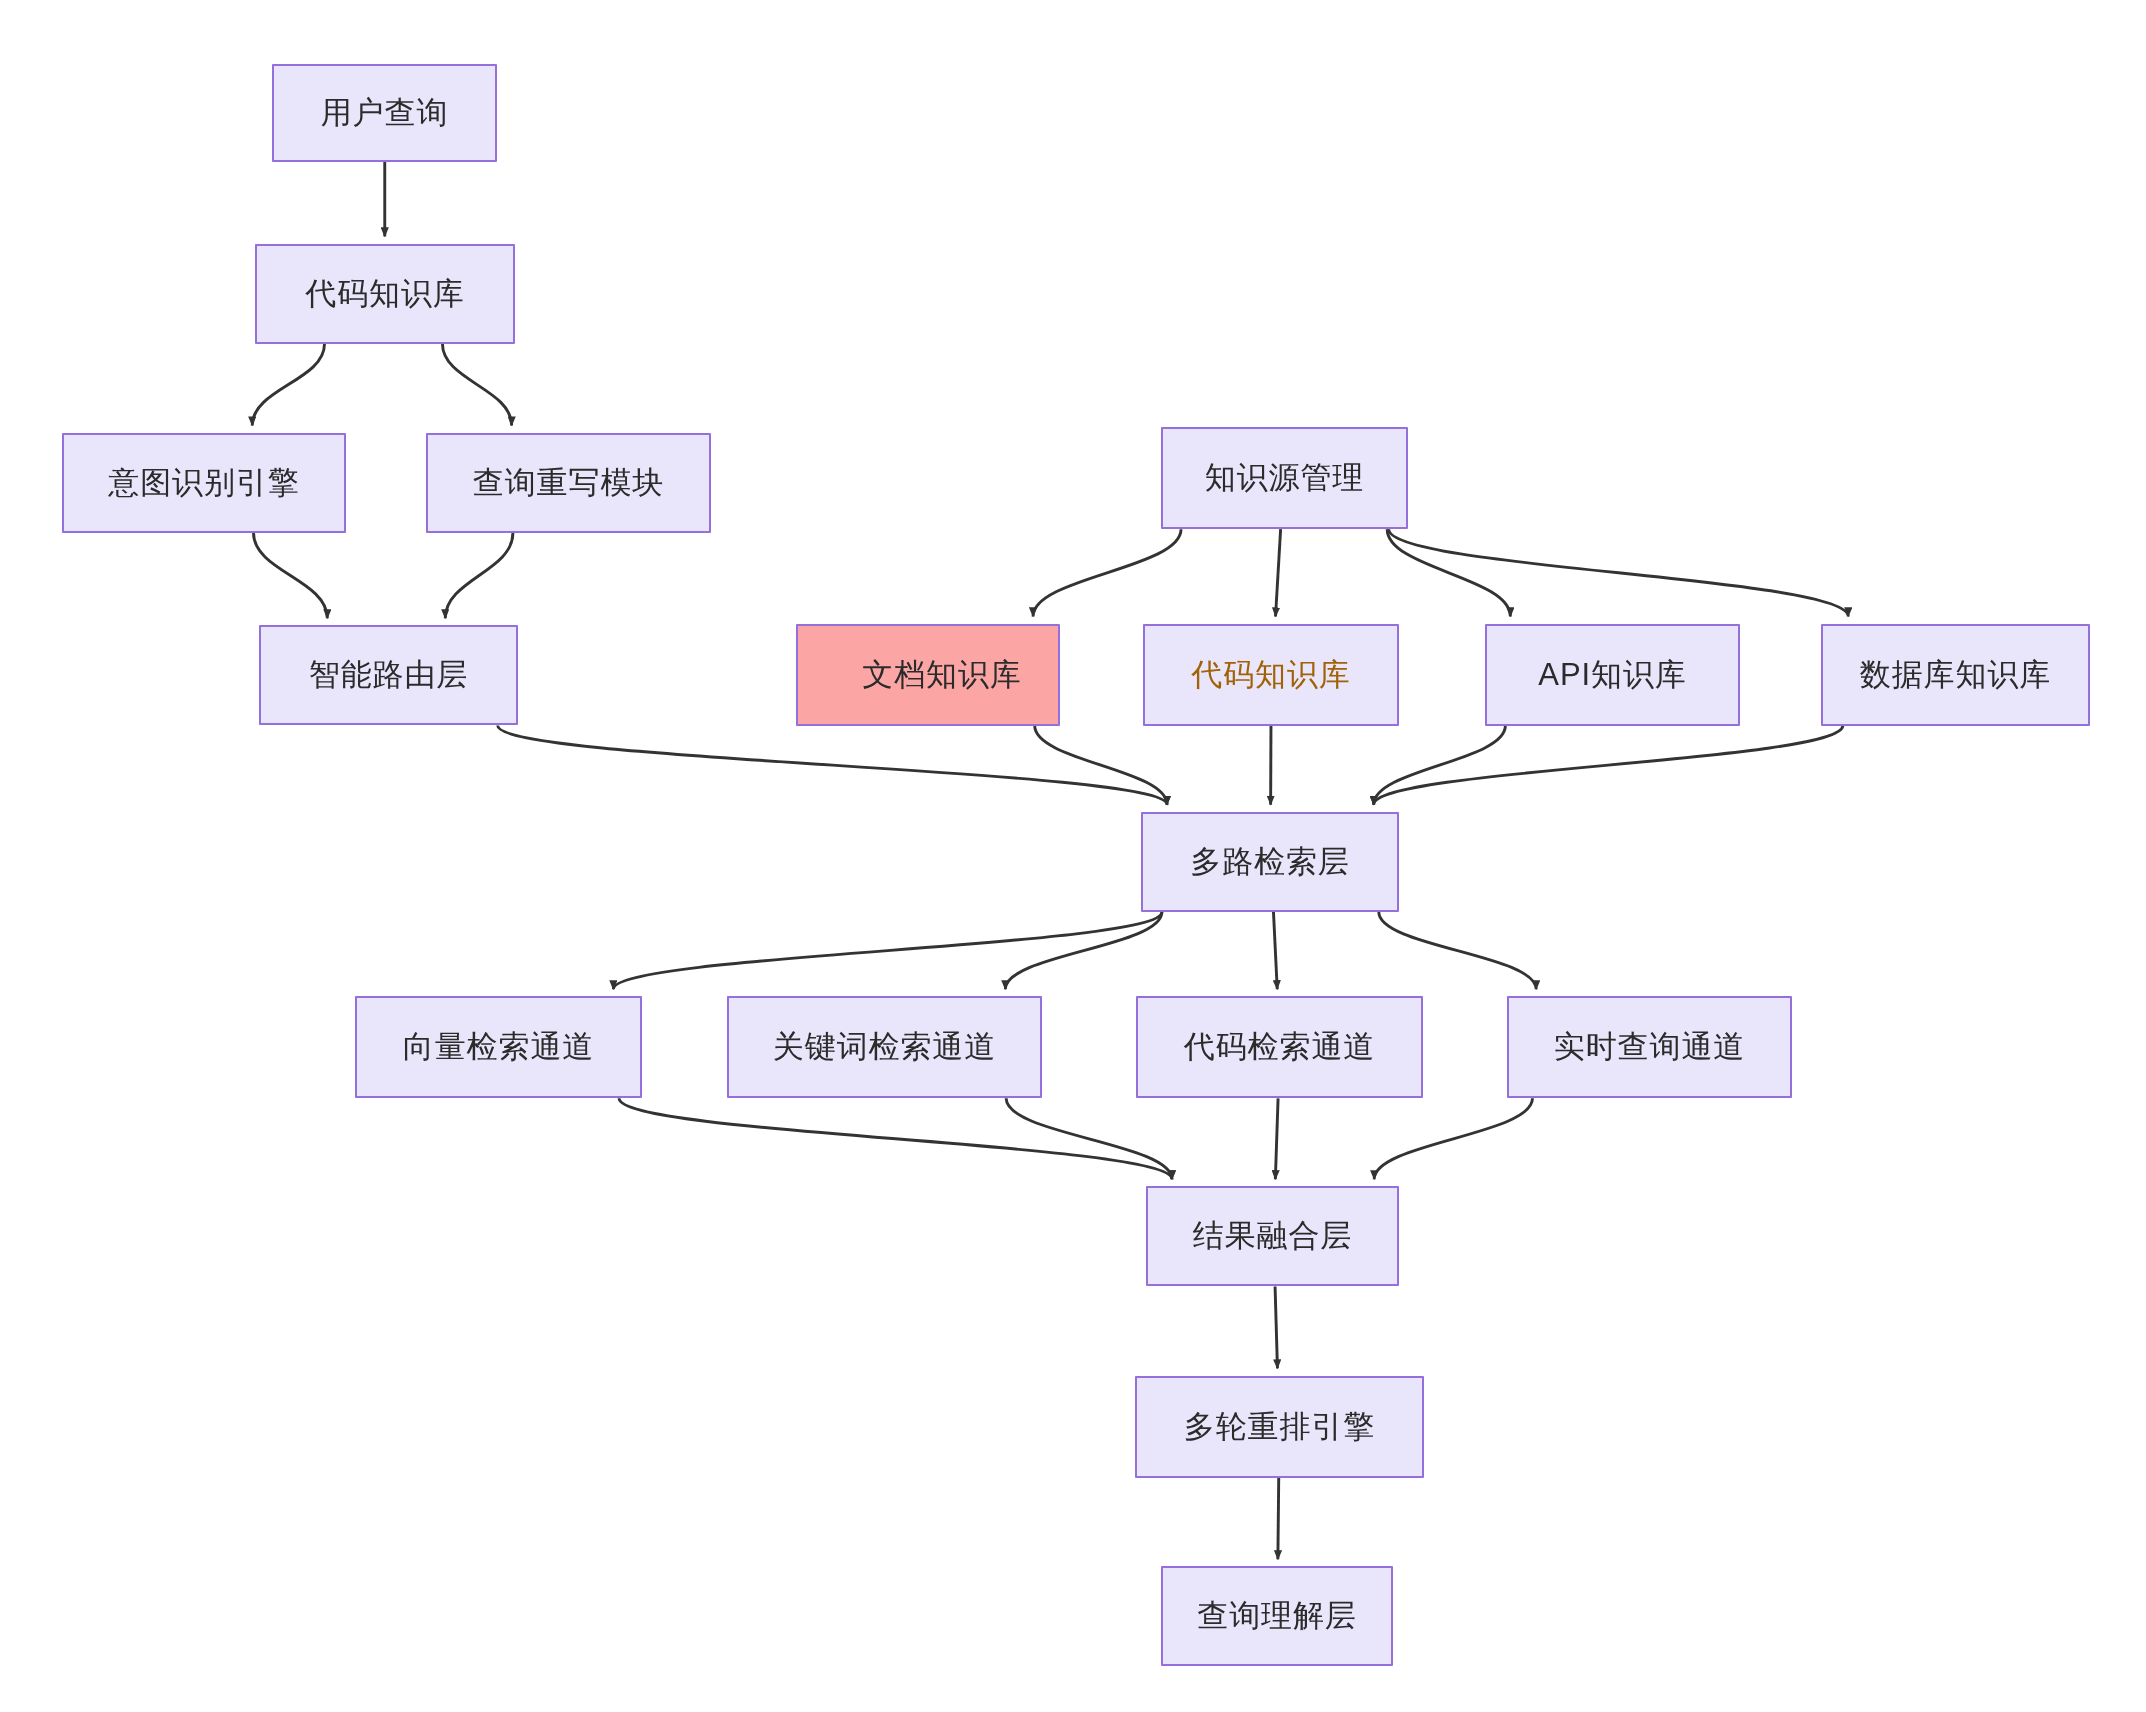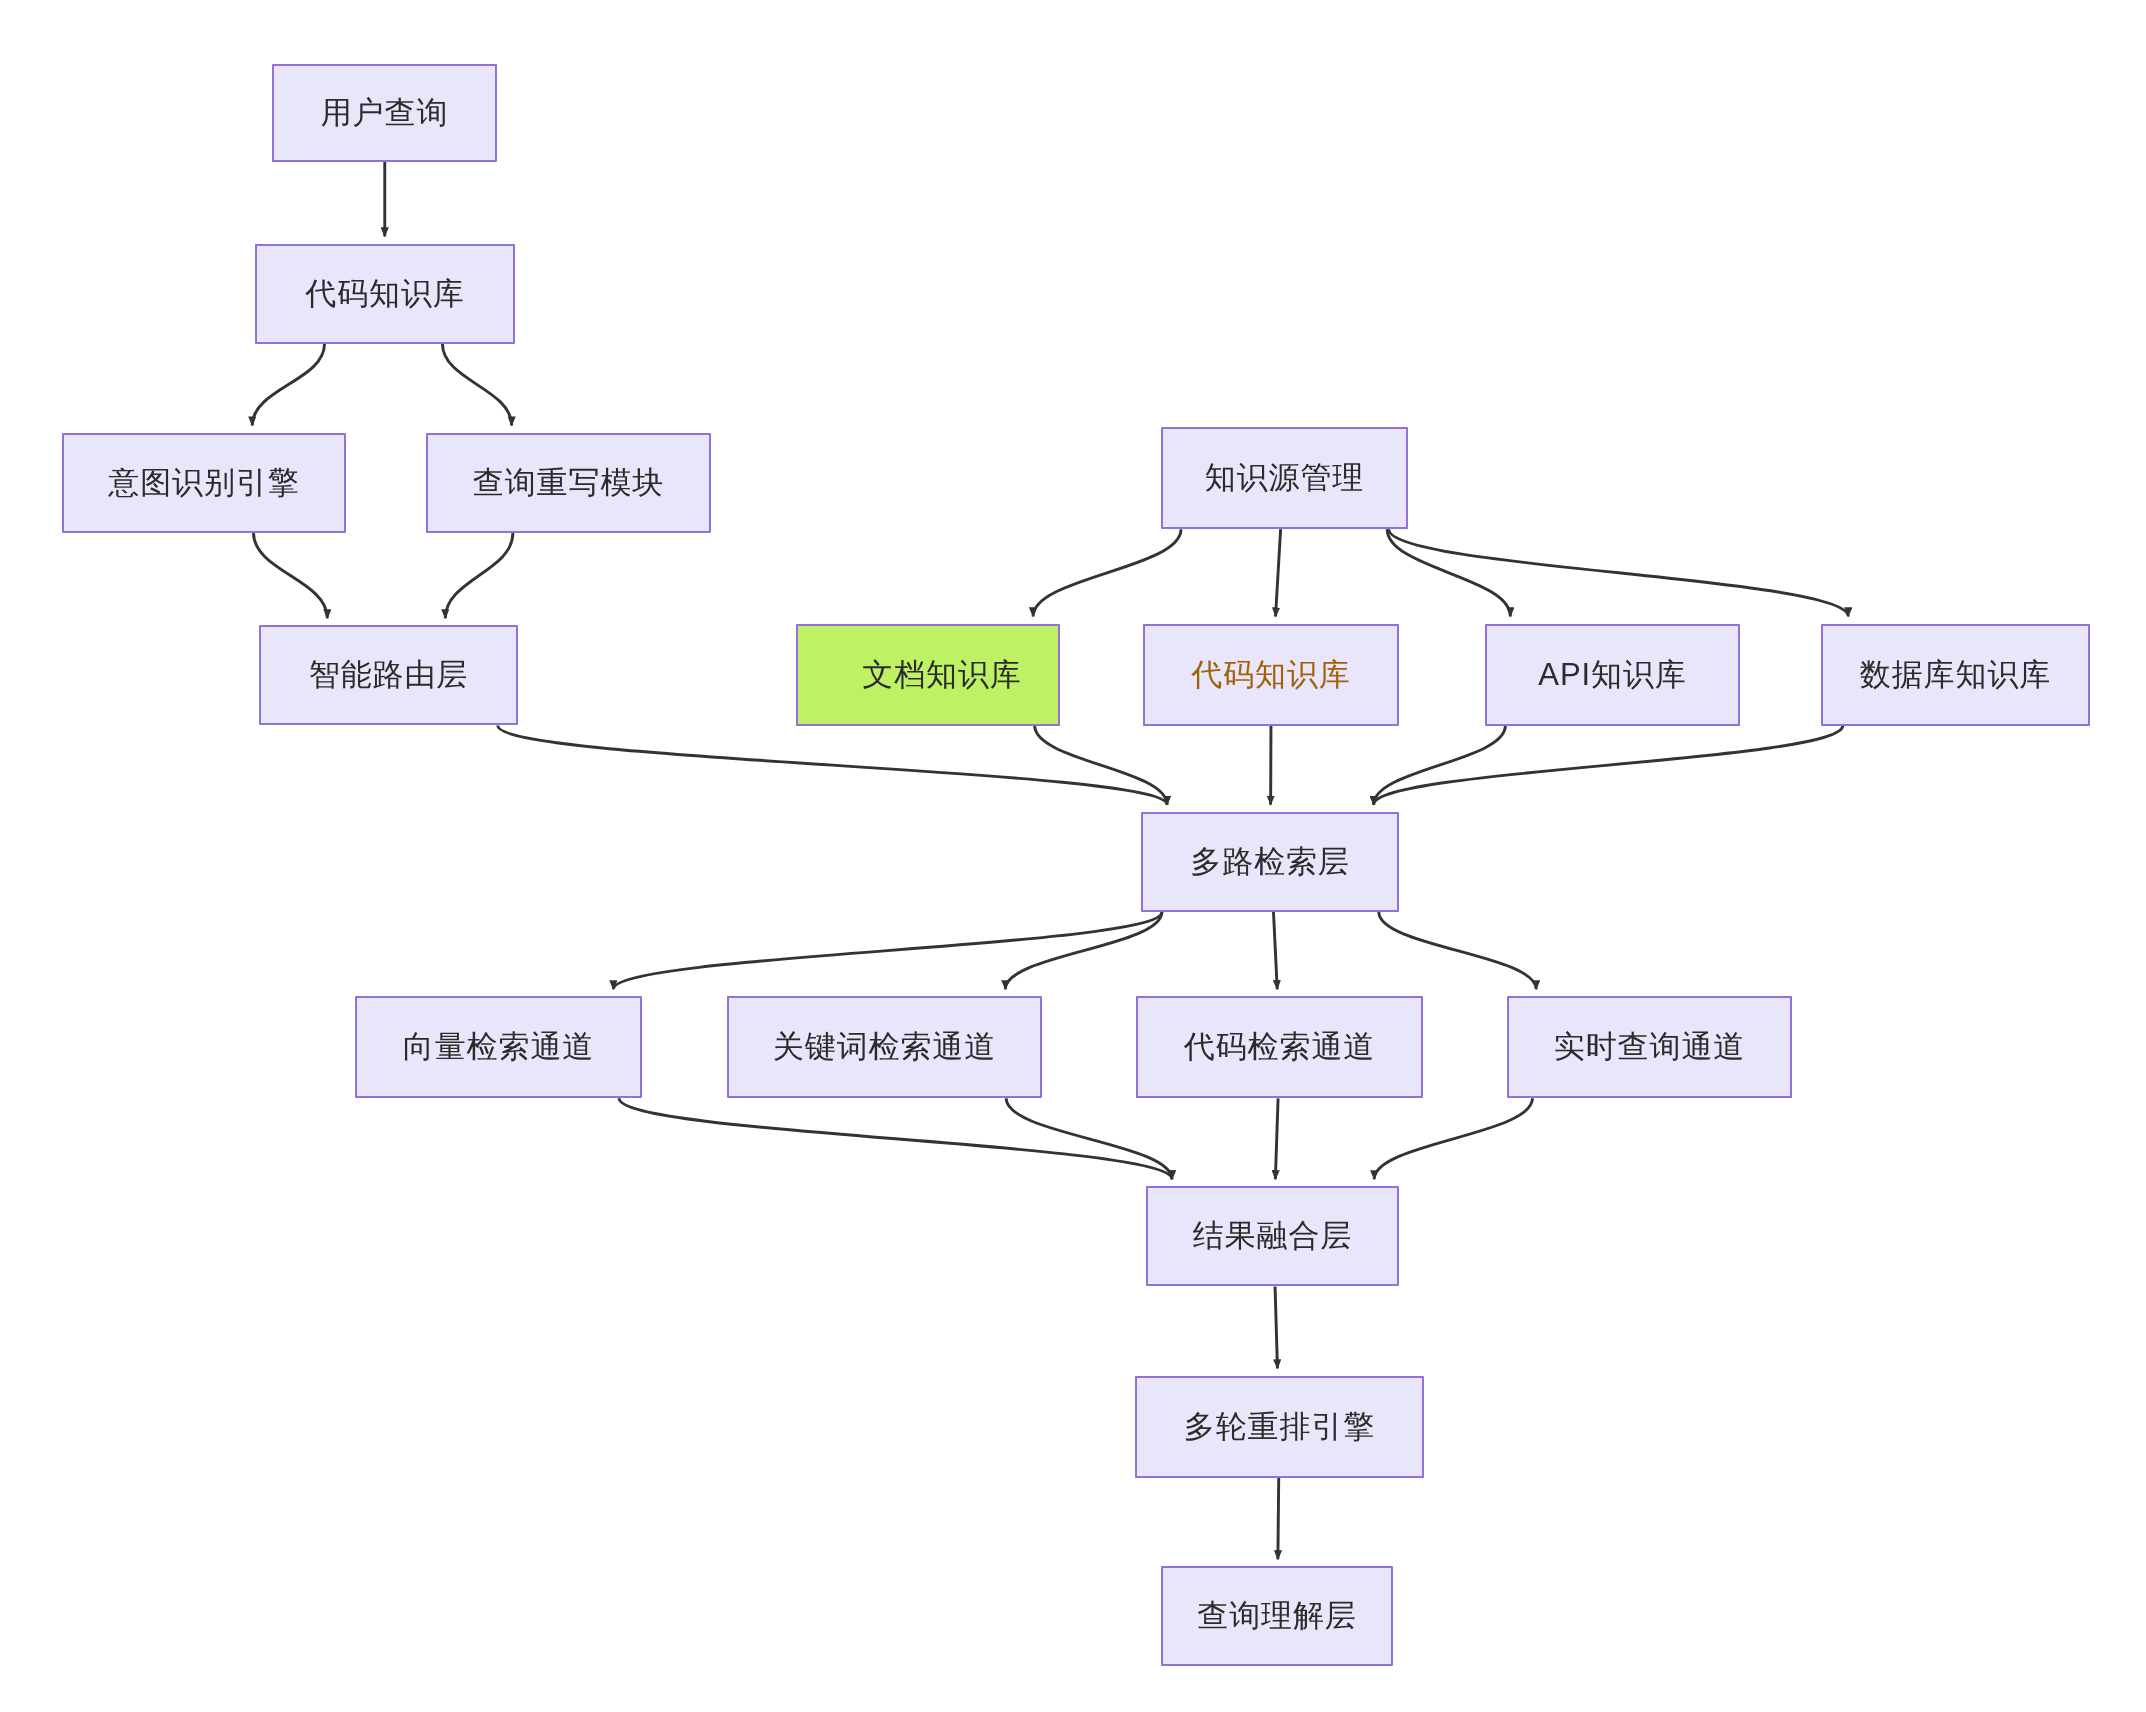--- a/index.html
+++ b/index.html
@@ -91,21 +91,21 @@
       </div>
       <div class="node" style="left: 426px; top: 433px; width: 285px; height: 100px; background: rgb(233, 230, 251); border-color: rgb(147, 112, 219); color: rgb(43, 43, 43);">
         <span class="node-label">查询重写模块</span>
       </div>
       <div class="node" style="left: 259px; top: 625px; width: 259px; height: 100px; background: rgb(233, 230, 251); border-color: rgb(147, 112, 219); color: rgb(43, 43, 43);">
         <span class="node-label">智能路由层</span>
       </div>
       <div class="node" style="left: 1161px; top: 427px; width: 247px; height: 102px; background: rgb(233, 230, 251); border-color: rgb(147, 112, 219); color: rgb(43, 43, 43);">
         <span class="node-label">知识源管理</span>
       </div>
-      <div class="node" style="left: 796px; top: 624px; width: 264px; height: 102px; background: #bef264; border-color: rgb(147, 112, 219); color: rgb(43, 43, 43); padding-left: 28px;">
+      <div class="node" style="left: 796px; top: 624px; width: 264px; height: 102px; background: #fca5a5; border-color: rgb(147, 112, 219); color: rgb(43, 43, 43); padding-left: 28px;">
         <span class="node-label">文档知识库</span>
       </div>
       <div class="node" style="left: 1143px; top: 624px; width: 256px; height: 102px; background: rgb(233, 230, 251); border-color: rgb(147, 112, 219); color: #a16207;">
         <span class="node-label">代码知识库</span>
       </div>
       <div class="node" style="left: 1485px; top: 624px; width: 255px; height: 102px; background: rgb(233, 230, 251); border-color: rgb(147, 112, 219); color: rgb(43, 43, 43);">
         <span class="node-label">API知识库</span>
       </div>
       <div class="node" style="left: 1821px; top: 624px; width: 269px; height: 102px; background: rgb(233, 230, 251); border-color: rgb(147, 112, 219); color: rgb(43, 43, 43);">
         <span class="node-label">数据库知识库</span>

